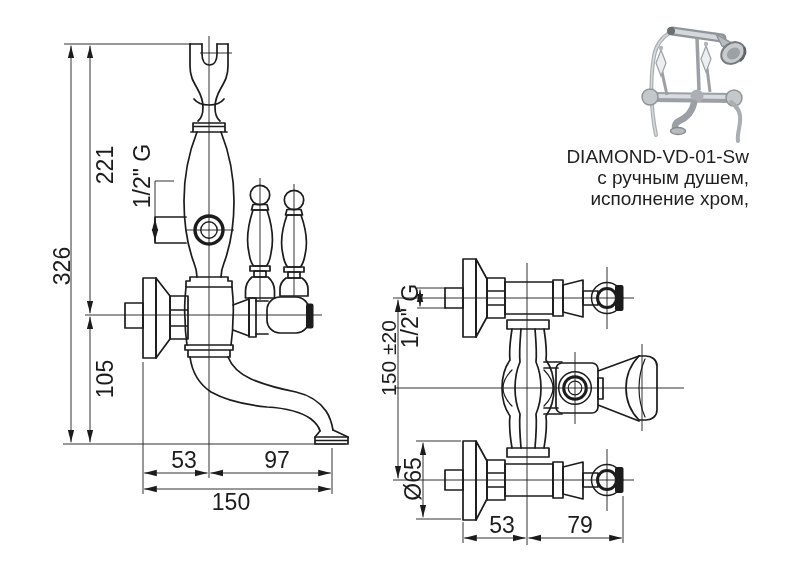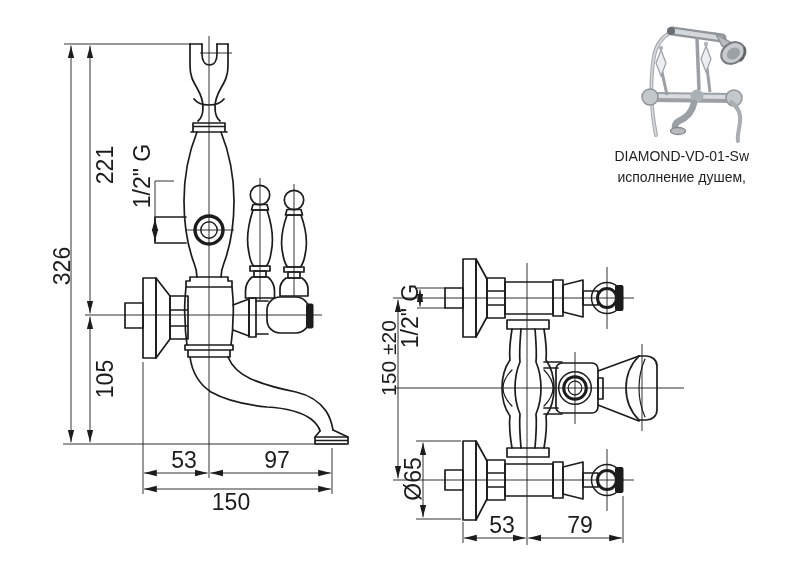--- a/index.html
+++ b/index.html
@@ -12,22 +12,22 @@
   .w14{stroke-width:1.4;}
   .w30{stroke-width:3;}
   .w15{stroke-width:1.5;}
   .w12{stroke-width:1.2;}
   .fillk{fill:#1c1c1c;stroke:none;}
   .cl{fill:none;stroke:#1c1c1c;stroke-width:0.9;}
   .dl{fill:none;stroke:#1c1c1c;stroke-width:0.9;}
   .dt{fill:#1c1c1c;font-family:"Liberation Sans",sans-serif;font-size:23px;text-anchor:middle;}
   .dt-small{font-size:21px;}
   
-  .annotation{position:absolute;top:146px;right:51px;text-align:center;
-              font-size:14px;line-height:21px;color:#1f1f1f;white-space:nowrap;}
+  .annotation{position:absolute;top:146px;right:51px;text-align:right;
+              font-size:19px;line-height:21px;color:#1f1f1f;white-space:nowrap;}
 </style>
 </head>
 <body>
 
 <div class="sheet">
 
 <svg width="800" height="569" viewBox="0 0 800 569">
   <defs>
     <marker id="arr" markerUnits="userSpaceOnUse" markerWidth="13" markerHeight="8" refX="12.6" refY="4" orient="auto-start-reverse">
       <path d="M0,0.8 L12.6,4 L0,7.2 Z" fill="#1c1c1c"></path>
@@ -242,16 +242,17 @@
 
     <path d="M694,103 C692,113 686,118 679,121 C675,123 674,127 676,130" fill="none" stroke="#9aa0a5" stroke-width="6.5" stroke-linecap="round"></path>
     <ellipse cx="678" cy="131" rx="7.5" ry="3.5" fill="#b6bbbe" stroke="#83898d" stroke-width="1.3"></ellipse>
 
     <path d="M731,102 C738,107 741,114 740,122 C739,131 737,136 738,141" fill="none" stroke="#a9aeb3" stroke-width="4" stroke-linecap="round"></path>
   </g>
 </svg>
 
   <div class="annotation">
     <div>DIAMOND-VD-01-Sw</div>
-    <div>исполнение душем,</div>
+    <div>с ручным душем,</div>
+    <div>исполнение хром,</div>
   </div>
 
 </div>
 
 </body></html>

